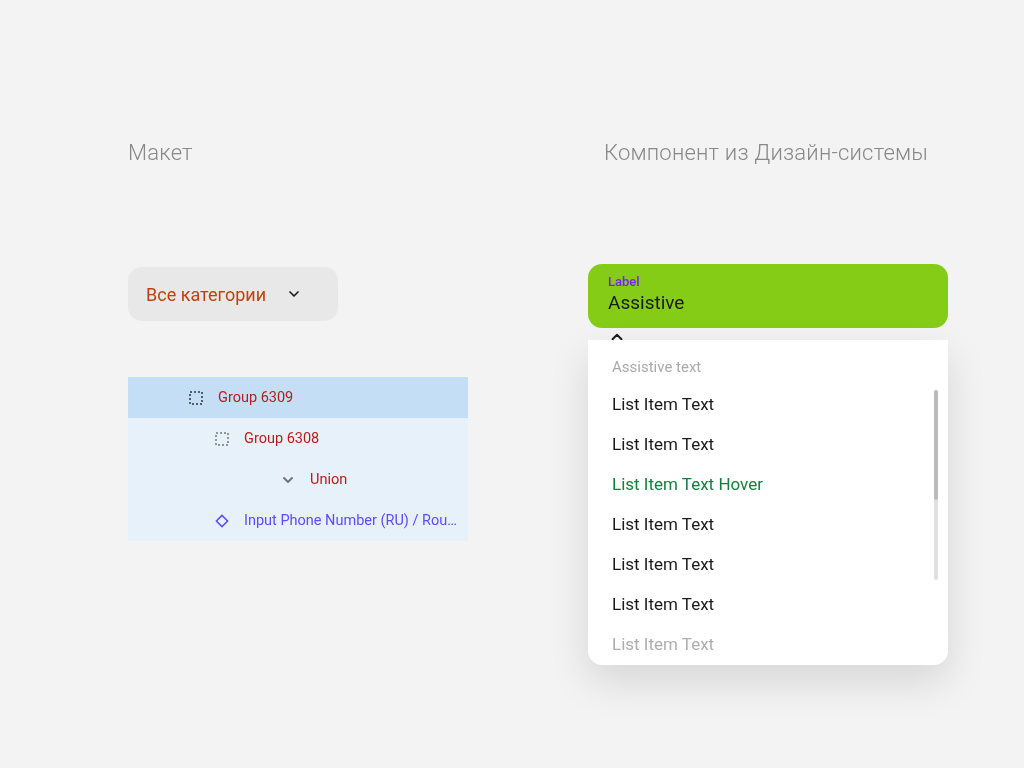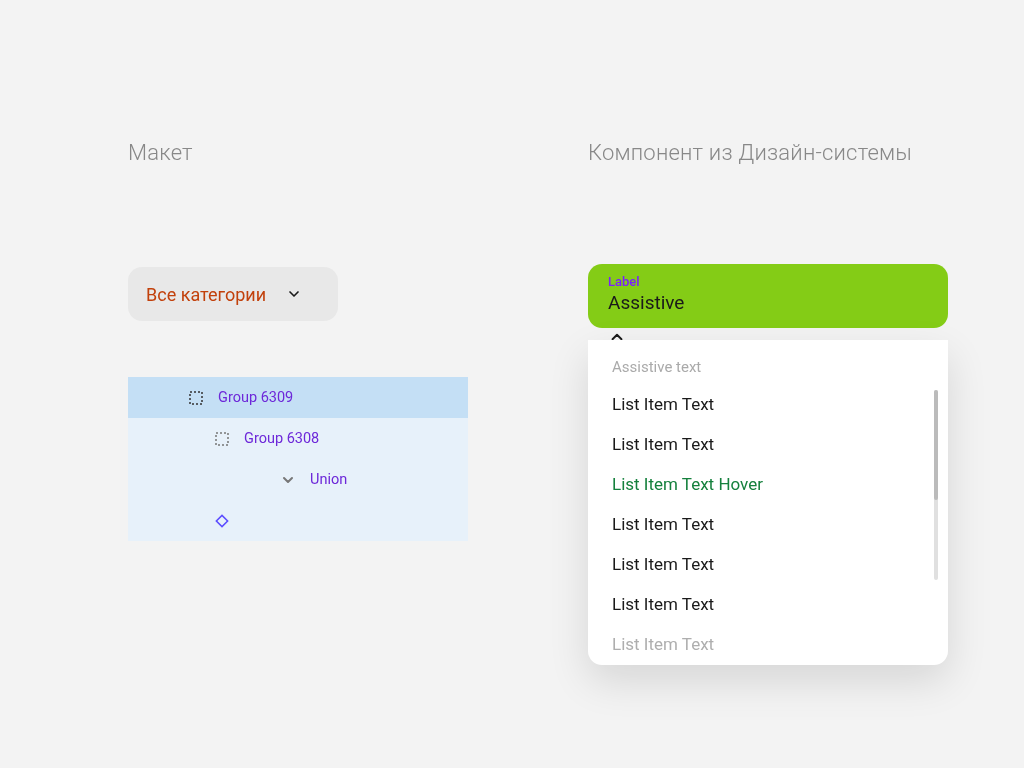--- a/index.html
+++ b/index.html
@@ -15,21 +15,21 @@
       position: absolute;
       left: 128px;
       top: 140px;
       font-size: 22px;
       font-weight: 300;
       color: #888;
       letter-spacing: 0.2px;
     }
     .heading-right {
       position: absolute;
-      left: 588px;
+      left: 604px;
       top: 140px;
       font-size: 22px;
       font-weight: 300;
       color: #888;
       letter-spacing: 0.2px;
     }
     .dropdown-button {
       position: absolute;
       left: 128px;
       top: 267px;
@@ -55,21 +55,21 @@
       left: 128px;
       top: 377px;
       width: 340px;
       background: #e7f1fa;
     }
     .layer-row {
       display: flex;
       align-items: center;
       height: 41px;
       font-size: 14.5px;
-      color: #6d28d9;
+      color: #b91c1c;
     }
     .layer-row.selected { background: #c4dff5; }
     .layer-row.instance { color: #5b4cff; }
     .layer-icon {
       display: inline-flex;
       width: 16px;
       height: 16px;
       margin-right: 14px;
       align-items: center;
       justify-content: center;
@@ -181,20 +181,21 @@
         </svg>
     </span>
     <span class="layer-label">Union</span>
   </div>
   <div class="layer-row instance indent-5">
     <span class="layer-icon">
       <svg viewBox="0 0 16 16" fill="none" stroke="#5b4cff" stroke-width="1.5">
           <rect x="4" y="4" width="8" height="8" transform="rotate(45 8 8)"></rect>
         </svg>
     </span>
+    <span class="layer-label">Input Phone Number (RU) / Rou…</span>
   </div>
 </div>
 
 <div class="heading-right">Компонент из Дизайн-системы</div>
 
 <div class="select-field">
   <div class="select-texts">
     <span class="select-label">Label</span>
     <span class="select-value">Assistive</span>
   </div>

